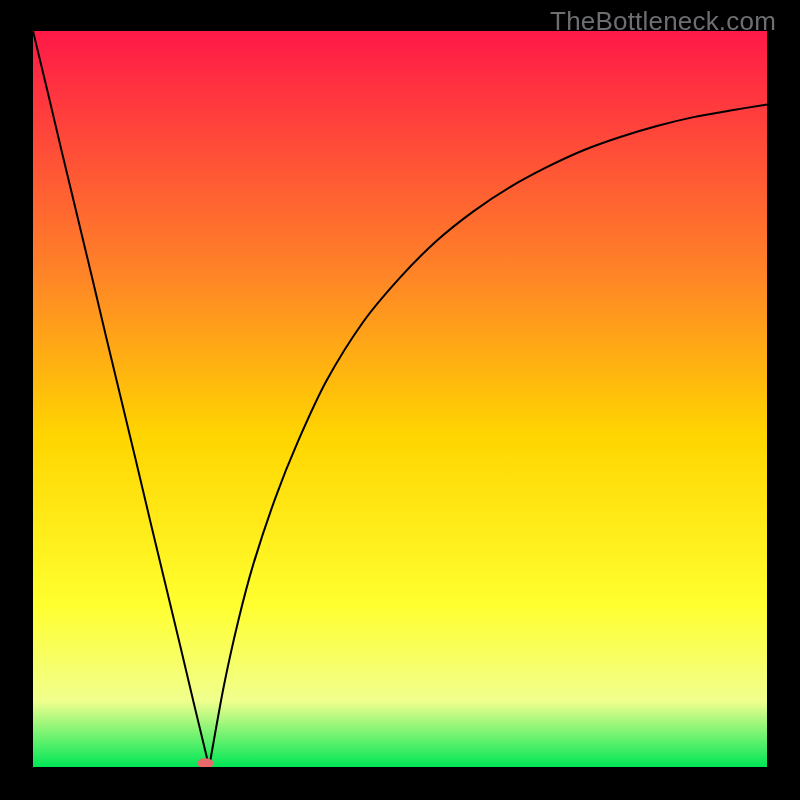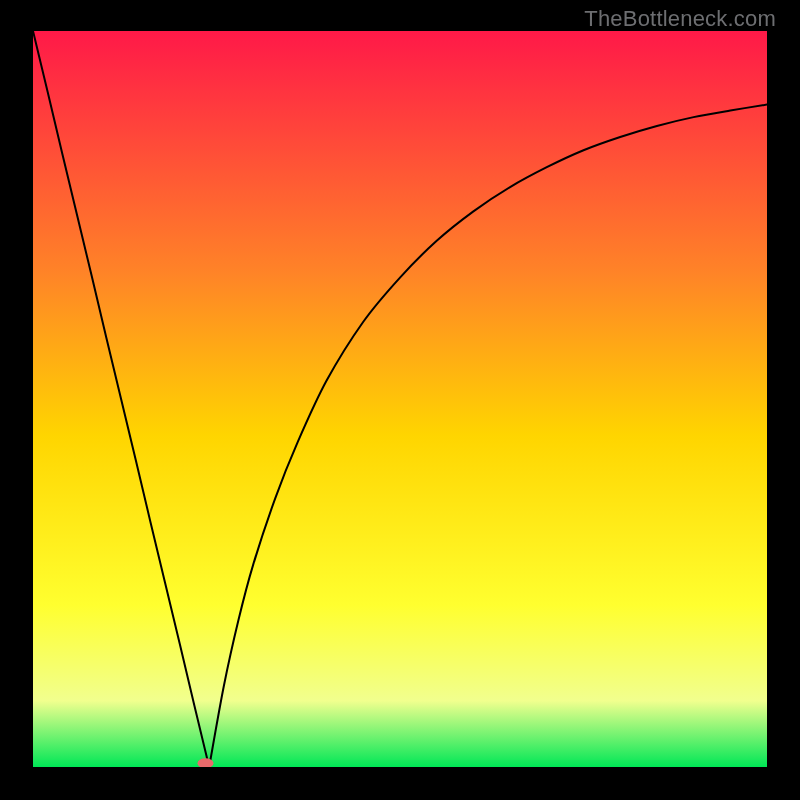--- a/index.html
+++ b/index.html
@@ -17,21 +17,21 @@
     height: 800px;
     background: #000;
   }
   .plot-area {
     position: absolute;
     box-sizing: border-box;
   }
   .watermark {
     position: absolute;
     color: #6d6e71;
-    font-size: 22px;
+    font-size: 26px;
     font-weight: 400;
     letter-spacing: 0.2px;
     white-space: nowrap;
   }
 </style>
 </head>
 <body>
 
 <div class="frame">
   <div class="watermark" style="right: 24px; top: 6px;">TheBottleneck.com</div>

